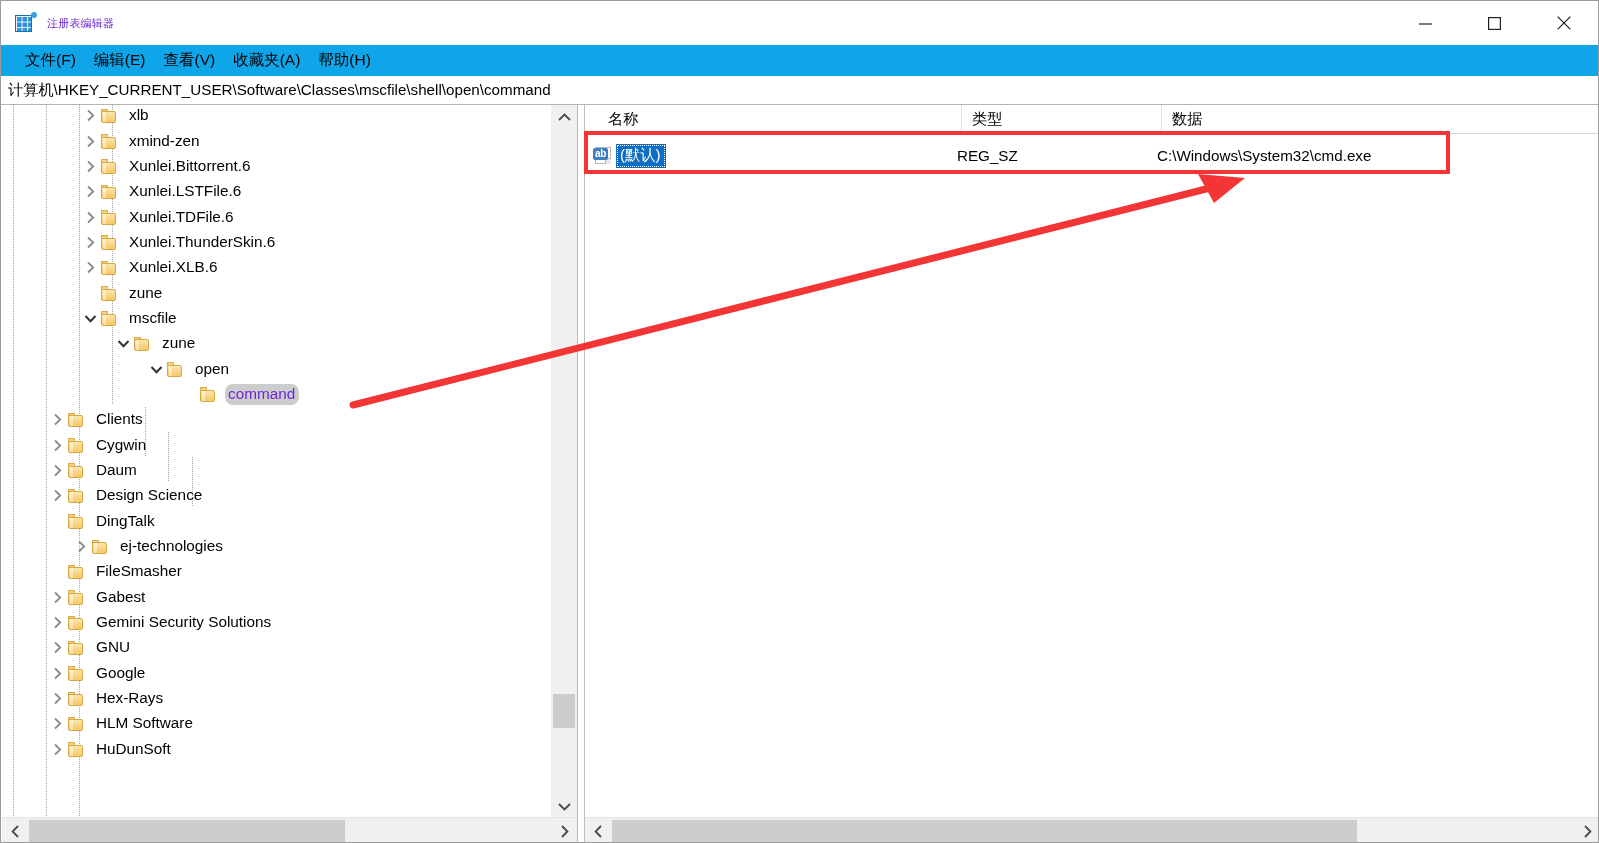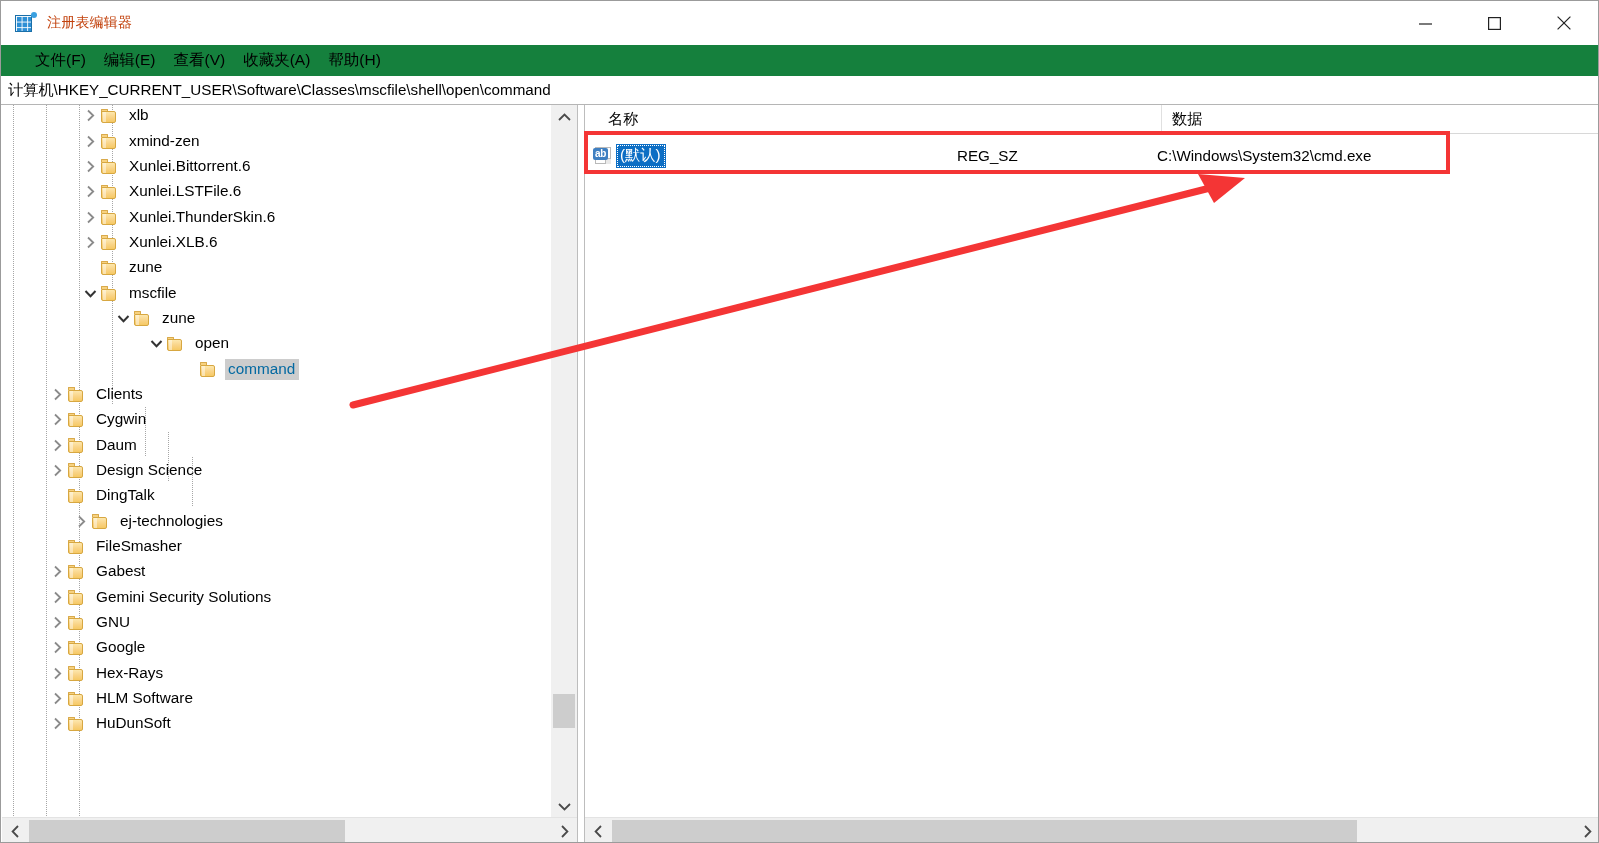--- a/index.html
+++ b/index.html
@@ -41,41 +41,41 @@
     background-size: 5.6px 5.6px;
     border: 1px solid #1a6fa8;
     box-sizing: border-box;
   }
   .title-icon .dot {
     position: absolute; right: 0px; top: 0px;
     width: 6px; height: 6px; border-radius: 50%;
     background: #3aa0e0;
   }
   .title-text {
-    font-size: 14px; color: #c2410c; letter-spacing: .2px;
+    font-size: 11px; color: #6d28d9; letter-spacing: .2px;
     white-space: nowrap;
   }
   .win-controls {
     position: absolute; right: 0; top: 0;
     height: 44px; display: flex;
   }
   .win-btn {
     width: 69px; height: 44px;
     display: flex; align-items: center; justify-content: center;
     cursor: default;
   }
   .win-btn svg { display: block; }
 
   
   .menubar {
     position: absolute; top: 44px; left: 0;
     width: 100%; height: 31px;
-    background: #15803d;
+    background: #0ea5e9;
     display: flex; align-items: center;
-    padding-left: 25px;
+    padding-left: 15px;
     box-sizing: border-box;
   }
   .menu-item {
     font-size: 15.5px; color: #000;
     padding: 3px 9px;
     white-space: nowrap;
     cursor: default;
   }
 
   
@@ -154,21 +154,21 @@
     content: ""; position: absolute;
     left: 1px; top: 0px; width: 3px; height: 10px;
     background: rgba(255,255,255,.45);
   }
   .tree-row .label {
     font-size: 15.3px; color: #000;
     padding: 1px 4px 2px 3px;
     line-height: 18px;
   }
   .tree-row.selected .label {
-    background: #cdcdcd; color: #0369a1;
+    background: #cdcdcd; color: #6d28d9; border-radius: 8px;
   }
 
   
   .guides { position: absolute; left: 0; top: 0; width: 100%; height: 100%; pointer-events: none; }
   .vline {
     position: absolute; top: 0; width: 1px; height: 100%;
     background-image: linear-gradient(to bottom, #a6a6a6 1px, transparent 1px);
     background-size: 1px 2px;
   }
 
@@ -392,20 +392,32 @@
             <div class="tree-row" style="padding-left: 77px;">
               <span class="twisty">
                 <svg width="9" height="13" viewBox="0 0 9 13">
                   <polyline points="2,1.5 7.2,6.5 2,11.5" fill="none" stroke="#8a8a8a" stroke-width="1.8"></polyline>
                 </svg>
               </span>
               <span class="folder">
                 <span class="tab"></span>
                 <span class="body"></span>
               </span>
+              <span class="label">Xunlei.TDFile.6</span>
+            </div>
+            <div class="tree-row" style="padding-left: 77px;">
+              <span class="twisty">
+                <svg width="9" height="13" viewBox="0 0 9 13">
+                  <polyline points="2,1.5 7.2,6.5 2,11.5" fill="none" stroke="#8a8a8a" stroke-width="1.8"></polyline>
+                </svg>
+              </span>
+              <span class="folder">
+                <span class="tab"></span>
+                <span class="body"></span>
+              </span>
               <span class="label">Xunlei.ThunderSkin.6</span>
             </div>
             <div class="tree-row" style="padding-left: 77px;">
               <span class="twisty">
                 <svg width="9" height="13" viewBox="0 0 9 13">
                   <polyline points="2,1.5 7.2,6.5 2,11.5" fill="none" stroke="#8a8a8a" stroke-width="1.8"></polyline>
                 </svg>
               </span>
               <span class="folder">
                 <span class="tab"></span>
@@ -654,20 +666,23 @@
               <polyline points="2,1 7.4,6.5 2,12" fill="none" stroke="#4a4a4a" stroke-width="1.8"></polyline>
             </svg>
         </div>
       </div>
     </div>
 
     <div class="list-pane">
       <div class="list-header">
         <div class="col-head" style="left:0;width:364px;">
           <span>名称</span>
+        </div>
+        <div class="col-head" style="left:364px;width:200px;">
+          <span>类型</span>
         </div>
         <div class="col-head" style="left:564px;width:451px;">
           <span>数据</span>
         </div>
       </div>
 
       <div class="list-body">
         <div class="list-row" style="margin-top:8px;">
           <div class="cell" style="left:8px;">
             <span class="ab-icon">

